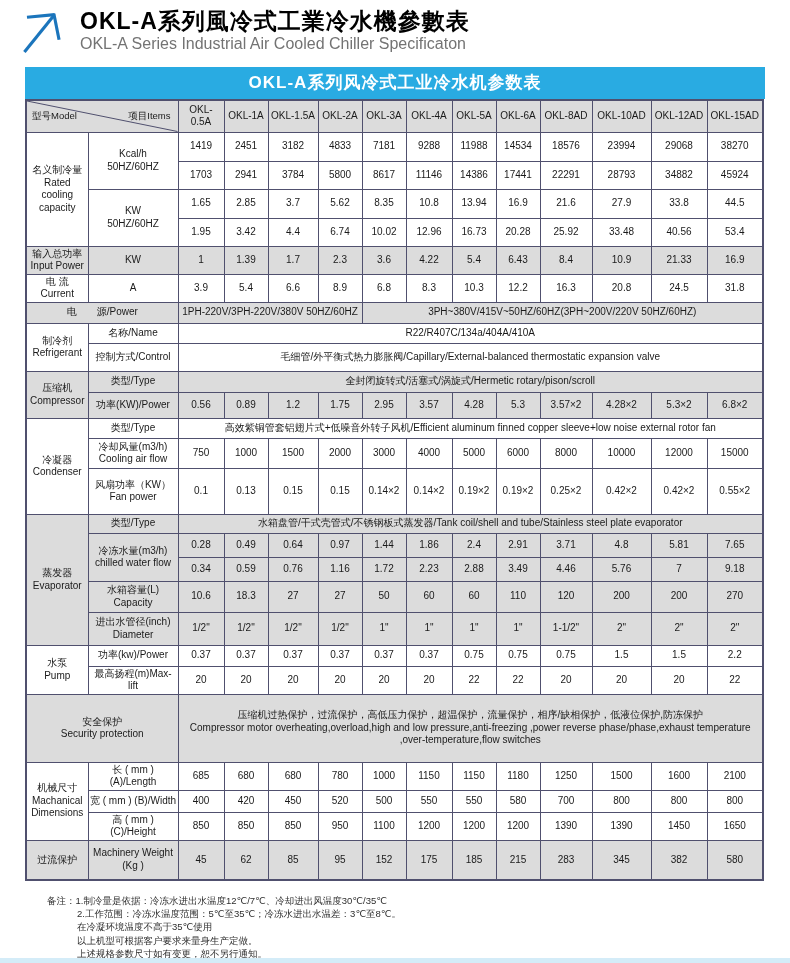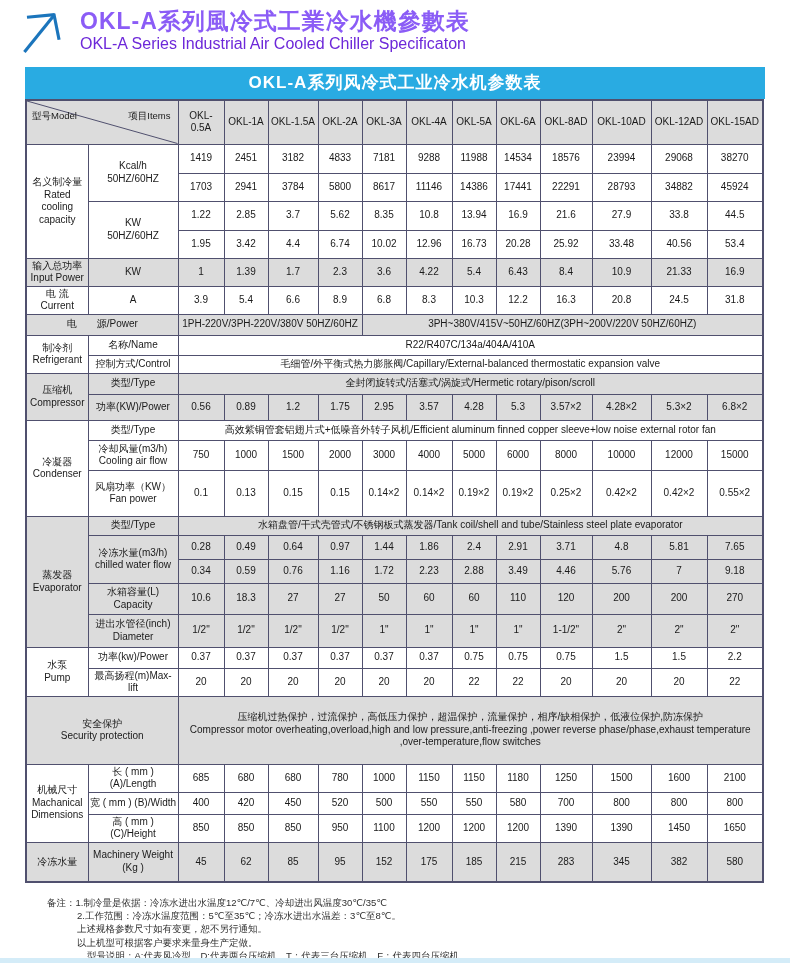--- a/index.html
+++ b/index.html
@@ -4,22 +4,22 @@
 <style>
   html,body{margin:0;padding:0;}
   body{
     width:790px;height:963px;background:#ffffff;position:relative;
     font-family:"Liberation Sans","DejaVu Sans",sans-serif;color:#1a1a1a;overflow:hidden;
   }
   
   .page-header{display:flex;align-items:flex-start;padding:6px 0 0 14px;height:56px;}
   .logo{width:52px;height:52px;flex:0 0 52px;}
   .titles{margin-left:14px;padding-top:2px;}
-  .title-cn{font-size:23px;font-weight:bold;color:#8b5cf6;letter-spacing:1px;line-height:1.15;}
-  .title-en{font-size:16px;color:#6d28d9;line-height:1.2;}
+  .title-cn{font-size:23px;font-weight:bold;color:#000000;letter-spacing:1px;line-height:1.15;}
+  .title-en{font-size:16px;color:#737373;line-height:1.2;}
   
   .banner{
     margin:5px 25px 0 25px;text-align:center;color:#ffffff;
     font-size:17px;font-weight:bold;padding:4px 0 5px 0;letter-spacing:1px;
   }
   
   table.spec{border-collapse:collapse;margin:0 25px;table-layout:fixed;border:2px solid #50506e;}
   table.spec td{
     border:1px solid #50506e;text-align:center;vertical-align:middle;
     font-size:10px;line-height:1.25;padding:1px 1px;white-space:pre-line;
@@ -72,21 +72,21 @@
       <col style="width: 44px;">
       <col style="width: 46px;">
       <col style="width: 44px;">
       <col style="width: 44px;">
       <col style="width: 52px;">
       <col style="width: 59px;">
       <col style="width: 56px;">
       <col style="width: 56px;">
     </colgroup>
   <tbody id="spec-body">
-      <tr class="hdr" style="height: 44px;">
+      <tr class="hdr" style="height: 32px;">
         <td colspan="2" class="diag"><svg preserveAspectRatio="none">
             <line x1="0" y1="0" x2="100%" y2="100%" stroke="#50506e" stroke-width="1"></line>
           </svg><span class="dl">型号Model</span><span class="dr">项目Items</span></td>
         <td class="val">OKL-0.5A</td>
         <td class="val">OKL-1A</td>
         <td class="val">OKL-1.5A</td>
         <td class="val">OKL-2A</td>
         <td class="val">OKL-3A</td>
         <td class="val">OKL-4A</td>
         <td class="val">OKL-5A</td>
@@ -126,21 +126,21 @@
         <td class="val">14386</td>
         <td class="val">17441</td>
         <td class="val">22291</td>
         <td class="val">28793</td>
         <td class="val">34882</td>
         <td class="val">45924</td>
       </tr>
       <tr class="w" style="height: 29px;">
         <td class="item" rowspan="2">KW
 50HZ/60HZ</td>
-        <td class="val">1.22</td>
+        <td class="val">1.65</td>
         <td class="val">2.85</td>
         <td class="val">3.7</td>
         <td class="val">5.62</td>
         <td class="val">8.35</td>
         <td class="val">10.8</td>
         <td class="val">13.94</td>
         <td class="val">16.9</td>
         <td class="val">21.6</td>
         <td class="val">27.9</td>
         <td class="val">33.8</td>
@@ -198,21 +198,21 @@
         <td class="sec" colspan="2">电　　源/Power</td>
         <td class="wide" colspan="4">1PH-220V/3PH-220V/380V 50HZ/60HZ</td>
         <td class="wide" colspan="8">3PH~380V/415V~50HZ/60HZ(3PH~200V/220V  50HZ/60HZ)</td>
       </tr>
       <tr class="w" style="height: 20px;">
         <td class="sec" rowspan="2">制冷剂
 Refrigerant</td>
         <td class="item">名称/Name</td>
         <td class="wide" colspan="12">R22/R407C/134a/404A/410A</td>
       </tr>
-      <tr class="w" style="height: 18px; margin-left: 36px;">
+      <tr class="w" style="height: 28px; margin-left: 36px;">
         <td class="item">控制方式/Control</td>
         <td class="wide" colspan="12">毛细管/外平衡式热力膨胀阀/Capillary/External-balanced thermostatic expansion valve</td>
       </tr>
       <tr class="g" style="height: 21px;">
         <td class="sec" rowspan="2">压缩机
 Compressor</td>
         <td class="item">类型/Type</td>
         <td class="wide" colspan="12">全封闭旋转式/活塞式/涡旋式/Hermetic rotary/pison/scroll</td>
       </tr>
       <tr class="g" style="height: 26px;">
@@ -416,21 +416,21 @@
         <td class="val">1100</td>
         <td class="val">1200</td>
         <td class="val">1200</td>
         <td class="val">1200</td>
         <td class="val">1390</td>
         <td class="val">1390</td>
         <td class="val">1450</td>
         <td class="val">1650</td>
       </tr>
       <tr class="g" style="height: 40px;">
-        <td class="sec">冷冻水量</td>
+        <td class="sec">过流保护</td>
         <td class="item">Machinery Weight
 (Kg )</td>
         <td class="val">45</td>
         <td class="val">62</td>
         <td class="val">85</td>
         <td class="val">95</td>
         <td class="val">152</td>
         <td class="val">175</td>
         <td class="val">185</td>
         <td class="val">215</td>
@@ -438,19 +438,20 @@
         <td class="val">345</td>
         <td class="val">382</td>
         <td class="val">580</td>
       </tr>
     </tbody>
 </table>
 
 <div class="notes" id="notes">
     <div style="padding-left: 0px;">备注：1.制冷量是依据：冷冻水进出水温度12℃/7℃、冷却进出风温度30℃/35℃</div>
     <div style="padding-left: 30px;">2.工作范围：冷冻水温度范围：5℃至35℃；冷冻水进出水温差：3℃至8℃。</div>
+    <div style="padding-left: 30px;">在冷凝环境温度不高于35℃使用</div>
+    <div style="padding-left: 30px;">以上机型可根据客户要求来量身生产定做。</div>
     <div style="padding-left: 30px;">上述规格参数尺寸如有变更，恕不另行通知。</div>
-    <div style="padding-left: 30px;">以上机型可根据客户要求来量身生产定做。</div>
     <div style="padding-left: 0px; margin-left: 40px;">型号说明：A:代表风冷型，D:代表两台压缩机，T：代表三台压缩机，F：代表四台压缩机。</div>
     <div style="padding-left: 0px;">1. Rated cooling capacity is based on: chilled water inlet and outlet water temperature 12 ℃ / 7 ℃, the cooling air inlet and outlet temperature 30 ℃ / 35 ℃</div>
   </div>
 
 <div class="bottom-bar" style="background: rgb(212, 236, 248);"></div>
 
 </body></html>

